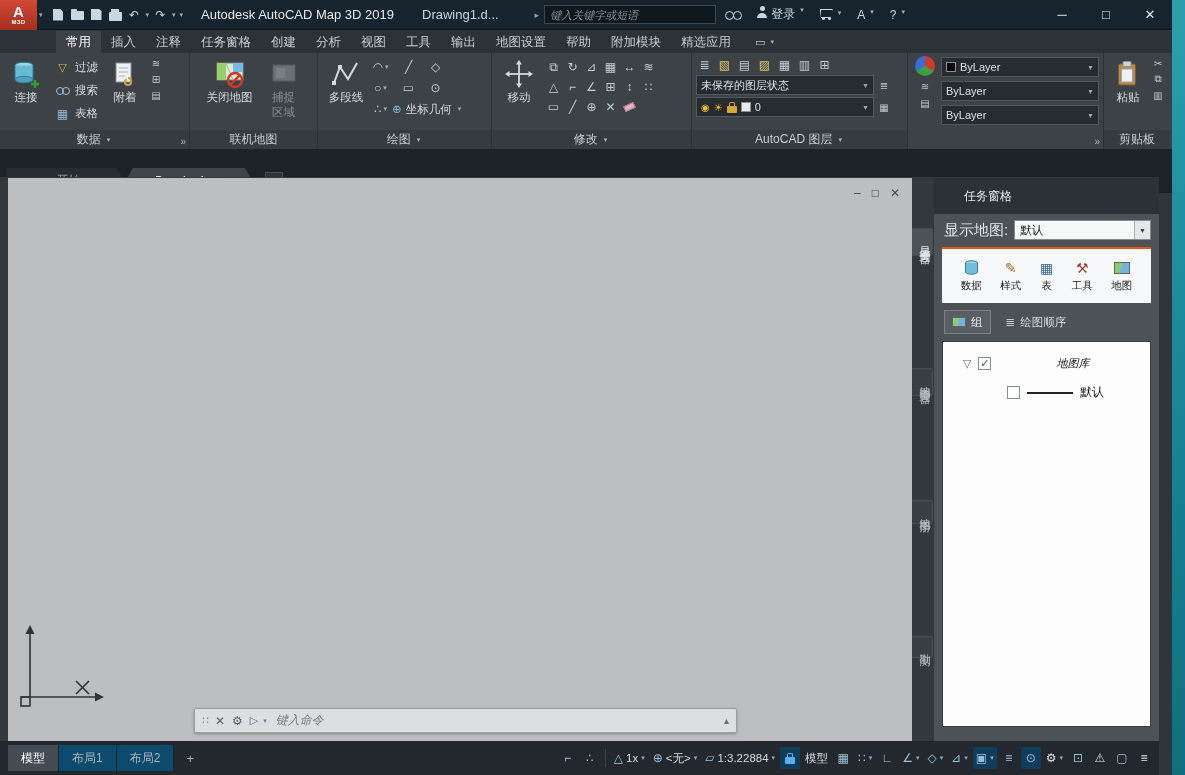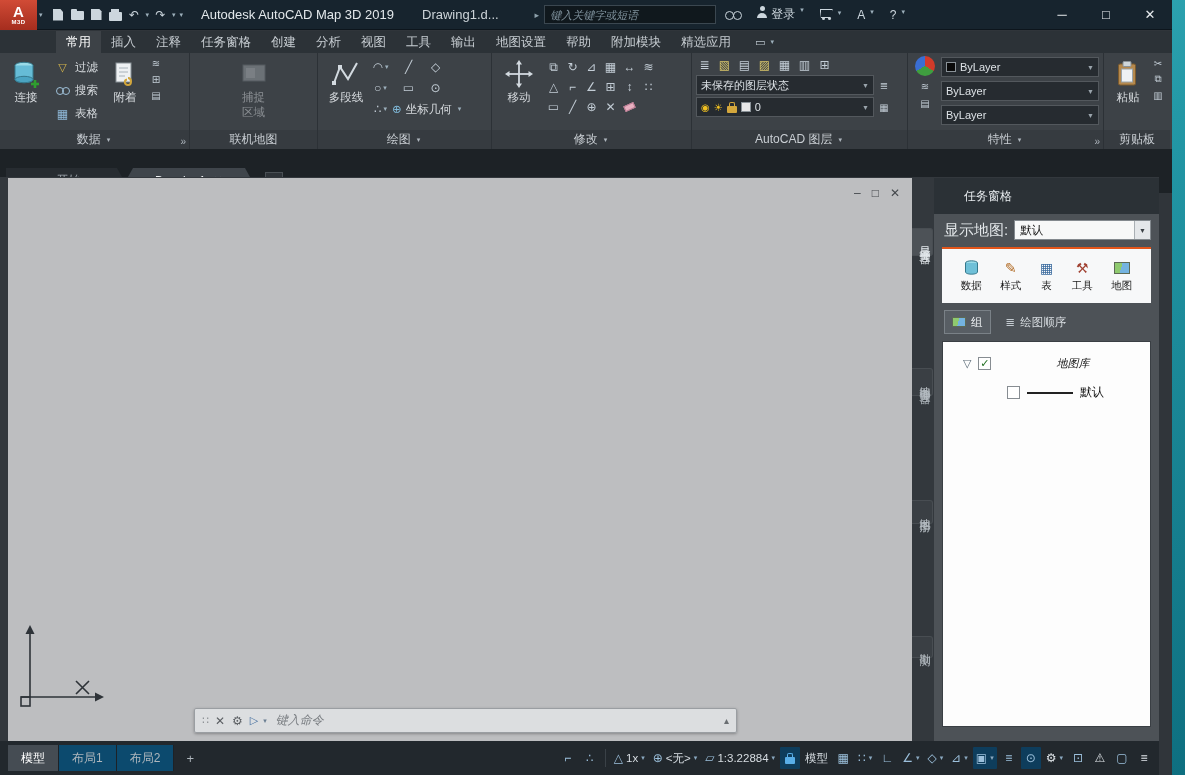--- a/index.html
+++ b/index.html
@@ -285,20 +285,33 @@
       </div>
       <div class="panel-label">
         <span>数据</span>
           <span class="caret">▾</span>
       </div>
       <span class="launcher">»</span>
     </div>
 
     <div class="panel" style="width:128px">
       <div class="panel-content" style="justify-content:center;gap:8px">
+        <div class="big-btn" style="width:52px">
+          <span class="bicon">
+            <svg width="30" height="29" viewBox="0 0 30 29">
+              <rect x="2" y="3" width="26" height="17" fill="#dcead2" stroke="#7c8b6c"></rect>
+              <path d="M2 3h9v17H2z" fill="#94cf6d"></path>
+              <path d="M18 3h10v9H18z" fill="#76b9e6"></path>
+              <line x1="11" y1="3" x2="18" y2="20" stroke="#aab89a"></line>
+              <circle cx="20" cy="20" r="7" fill="none" stroke="#cf3a28" stroke-width="2.4"></circle>
+              <line x1="15.2" y1="24.8" x2="24.8" y2="15.2" stroke="#cf3a28" stroke-width="2.4"></line>
+            </svg>
+          </span>
+          <span>关闭地图</span>
+        </div>
         <div class="big-btn disabled" style="width:40px">
           <span class="bicon">
             <svg width="26" height="24" viewBox="0 0 26 24">
               <rect x="2" y="3" width="22" height="16" fill="#9aa0a5" stroke="#6d7378"></rect>
               <rect x="5" y="6" width="9" height="10" fill="#b8bdc1"></rect>
             </svg>
           </span>
           <span>捕捉</span>
           <span>区域</span>
         </div>
@@ -443,24 +456,20 @@
           </div>
           <div class="combo">
             <span>ByLayer</span>
             <span class="arrow">▼</span>
           </div>
           <div class="combo">
             <span>ByLayer</span>
             <span class="arrow">▼</span>
           </div>
         </div>
-      </div>
-      <div class="panel-label">
-        <span>特性</span>
-          <span class="caret">▾</span>
       </div>
       <span class="launcher">»</span>
     </div>
 
     <div class="panel" style="width:66px;border-right:none">
       <div class="panel-content">
         <div class="big-btn" style="width:40px">
           <span class="bicon">
             <svg width="24" height="28" viewBox="0 0 24 28">
               <rect x="2.5" y="4" width="17" height="21" rx="1.5" fill="#b5894e" stroke="#7c5a2c"></rect>

